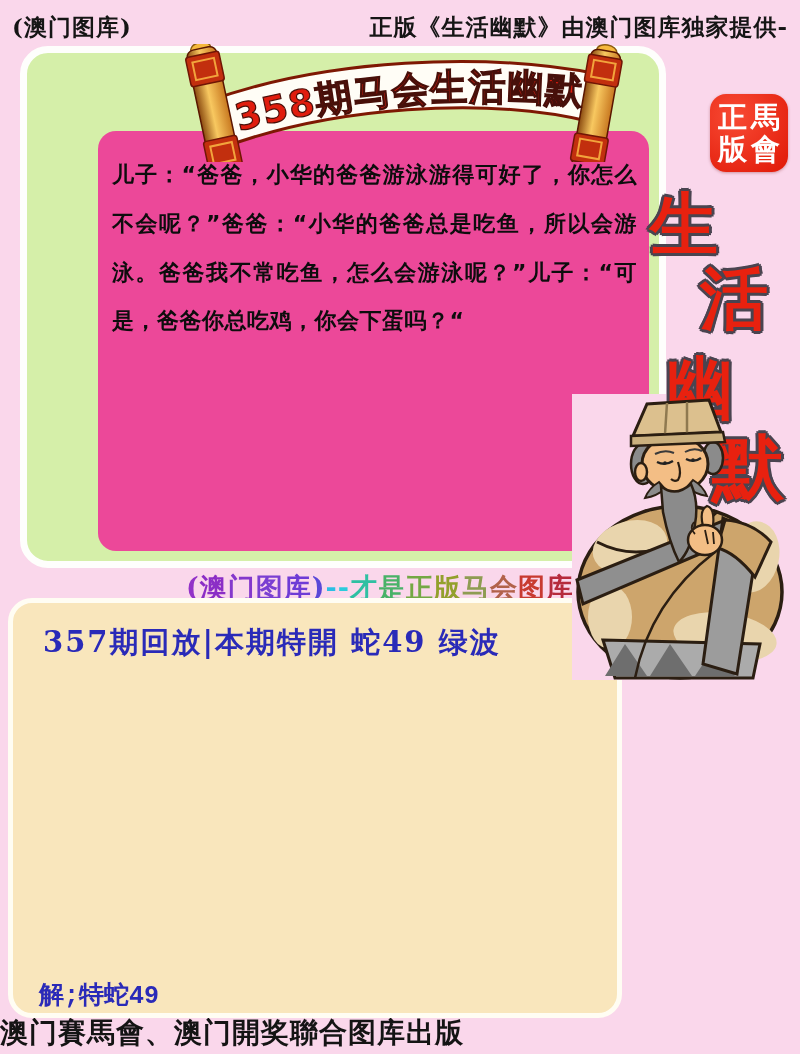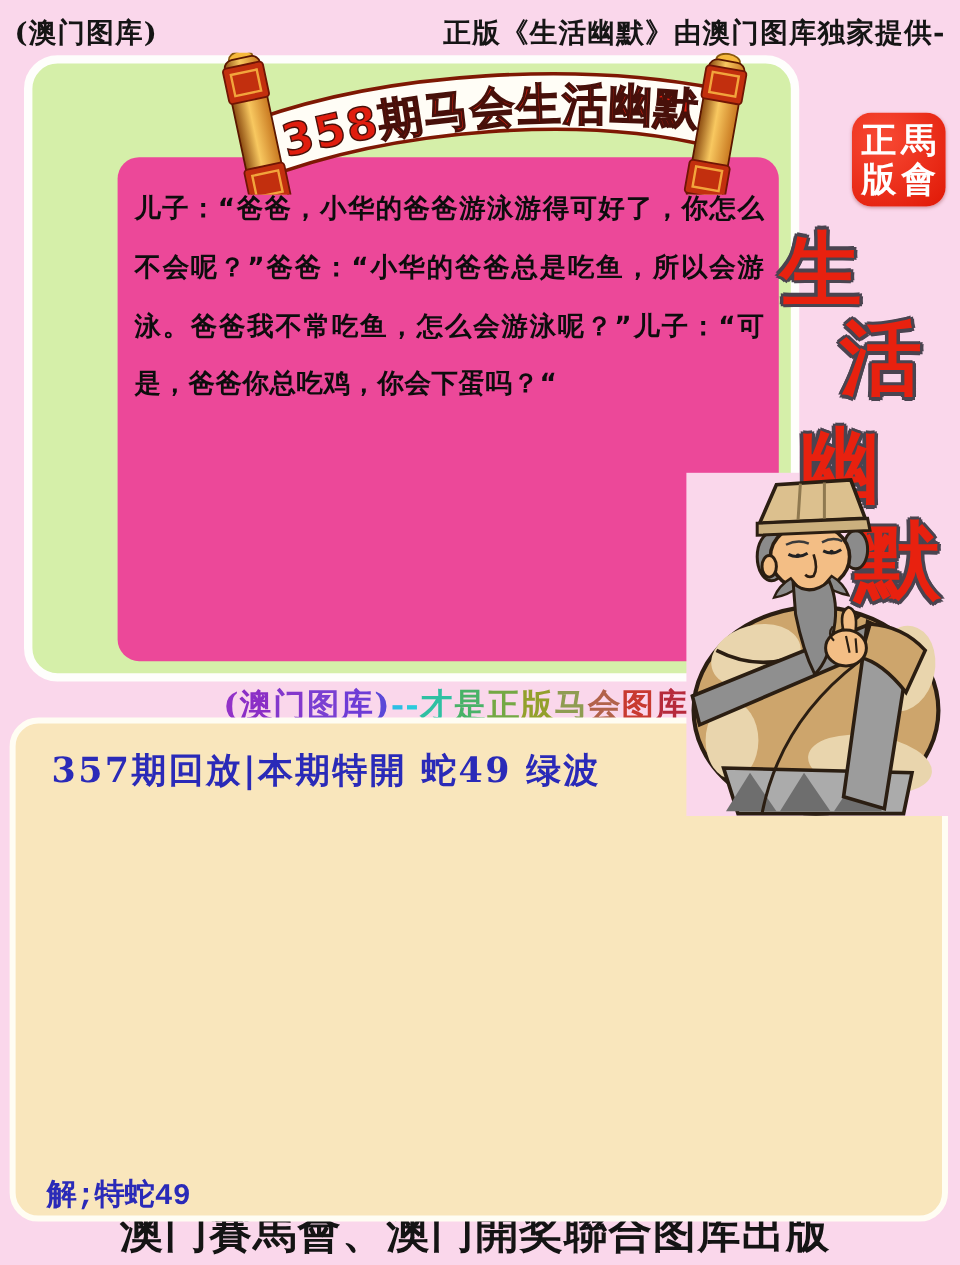--- a/index.html
+++ b/index.html
@@ -58,21 +58,21 @@
   .pink-patch{position:absolute;left:572px;top:394px;width:228px;height:286px;background:#FAD7EB;z-index:2;}
   .mascot-svg{position:absolute;left:575px;top:392px;width:225px;height:288px;z-index:4;}
   
   .mid-line{
     position:absolute;left:150px;top:570px;width:460px;z-index:1;
     text-align:center;font-size:27px;font-weight:bold;letter-spacing:1px;
     font-family:"DejaVu Serif","Liberation Serif",serif;
   }
   
   .bottom-box{
-    position:absolute;left:8px;top:598px;width:782px;height:420px;box-sizing:border-box;
+    position:absolute;left:8px;top:598px;width:614px;height:420px;box-sizing:border-box;
     background:#F9E6BC;border:5px solid #FFFDF3;border-radius:24px;z-index:1;
   }
   .bottom-header{
     position:absolute;left:30px;top:20px;
     color:#2A2AB8;font-size:29px;font-weight:bold;letter-spacing:2px;
     font-family:"DejaVu Serif","Liberation Serif",serif;
   }
   .inner-cream{
     position:absolute;left:12px;top:58px;right:12px;bottom:32px;
     background:#FDF5E2;border-radius:16px;
@@ -83,23 +83,23 @@
     font-family:"DejaVu Serif","Liberation Serif",serif;
     line-height:2.0;letter-spacing:0.5px;text-align:justify;
   }
   .solution{
     position:absolute;left:26px;bottom:2px;
     color:#2A2AB8;font-size:25px;font-weight:bold;
     font-family:Liberation Mono, monospace;
   }
   
   .footer{
-    position:absolute;bottom:2px;left:0;width:720px;text-align:center;
-    font-family:"DejaVu Serif","Liberation Serif",serif;
-    font-size:36px;font-weight:600;color:#141414;letter-spacing:1px;padding-left:36px;
+    position:absolute;bottom:2px;left:0;width:720px;text-align:left;
+    font-family:"DejaVu Serif","Liberation Serif",serif;
+    font-size:28px;font-weight:600;color:#141414;letter-spacing:1px;
   }
 </style>
 </head>
 <body>
 
 <div class="hdr">
   <span>(澳门图库)</span>
   <span>正版《生活幽默》由澳门图库独家提供-</span>
 </div>
 

